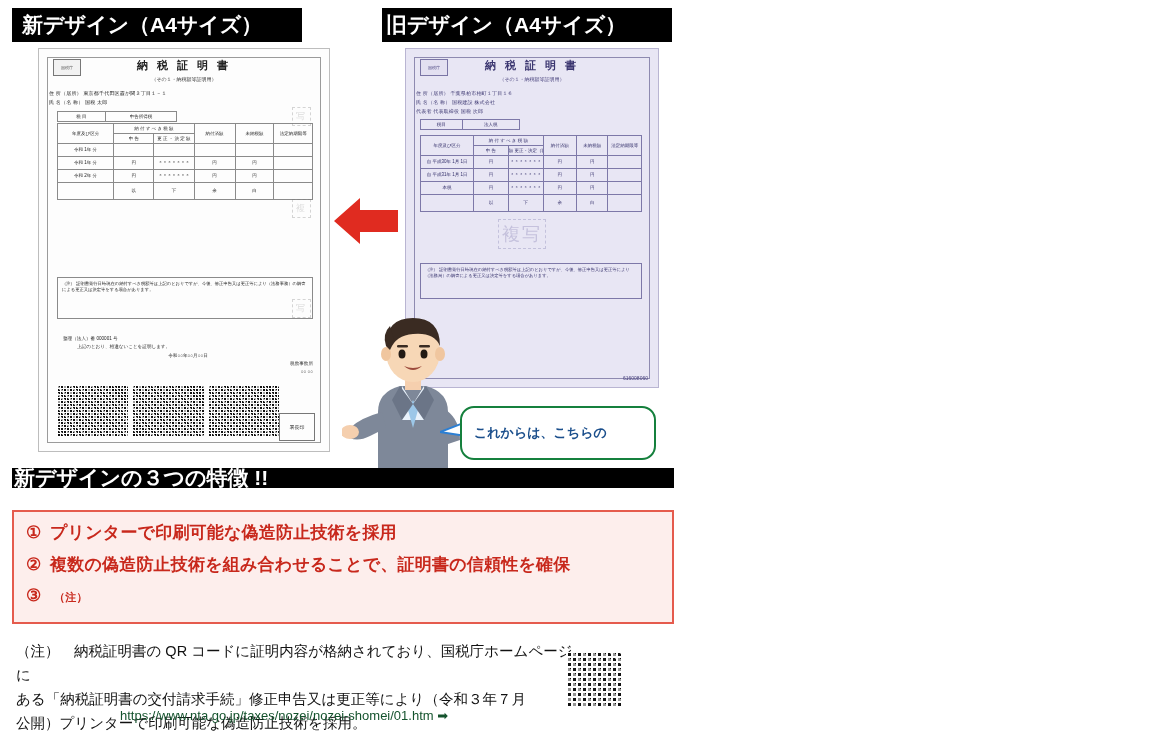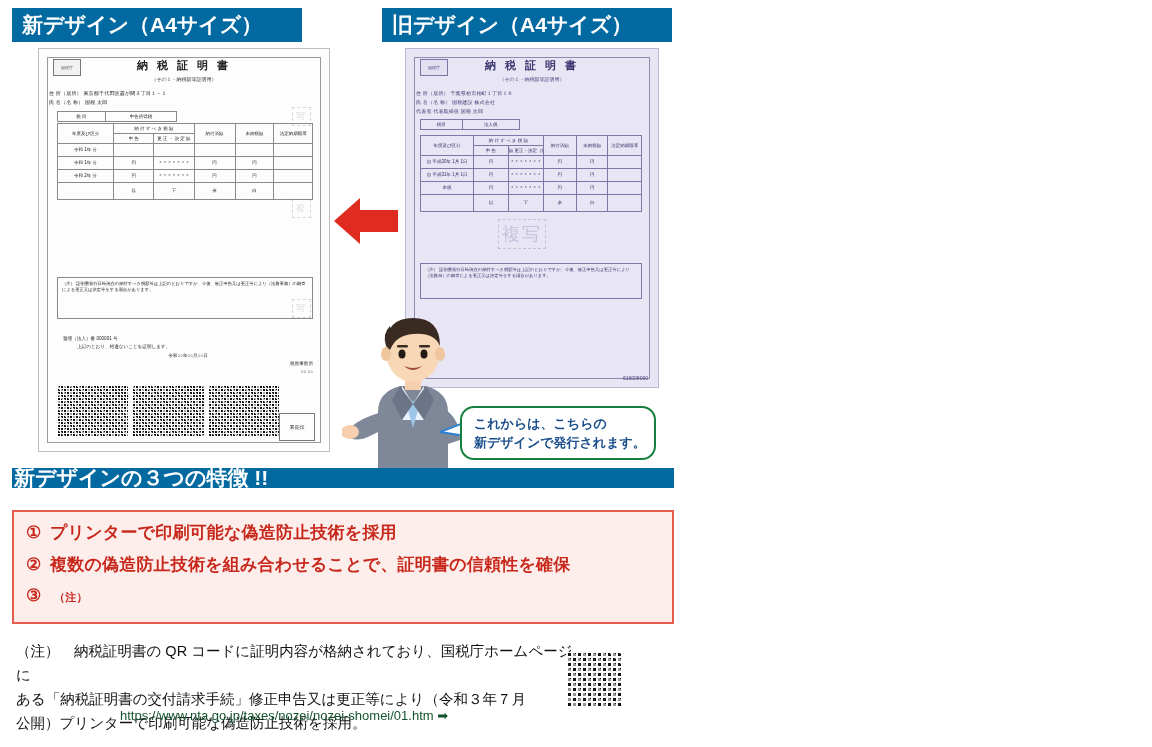--- a/index.html
+++ b/index.html
@@ -12,40 +12,40 @@
     height: 747px;
     position: relative;
     font-family: "Liberation Sans", sans-serif;
     color: #111;
     overflow: hidden;
   }
 
   
   .green-tab {
     position: absolute;
-    background: #0369a1;
+    background: #000000;
     color: #ffffff;
     font-weight: bold;
     display: flex;
     align-items: center;
     box-sizing: border-box;
   }
   .green-tab span { display: block; }
 
   #tab-new-design {
     left: 12px; top: 8px;
     width: 290px; height: 34px;
     font-size: 21px;
     padding-left: 10px;
   }
   #tab-old-design {
     left: 382px; top: 8px;
     width: 290px; height: 34px;
     font-size: 21px;
-    padding-left: 10px;
+    padding-left: 4px;
   }
   #tab-features {
     left: 12px; top: 468px;
     width: 662px; height: 20px;
     font-size: 21px;
     padding-left: 2px;
   }
 
   
   .sheet {
@@ -533,21 +533,20 @@
 
   <path d="M62 66 Q71 74 80 66 Q71 70 62 66 Z" fill="#9c4a3c"></path>
 </svg>
 
 <svg id="bubble-tail" viewBox="0 0 26 18">
   <polygon points="26,2 26,16 0,12" fill="#ffffff" stroke="#2b7fd4" stroke-width="2"></polygon>
 </svg>
 
 <div id="speech-bubble">
   <div class="line">これからは、こちらの</div>
-  <div class="line">新デザインで発行されます。</div>
 </div>
 
 <div id="features-box">
   <div class="feature-row">
     <span class="feature-num">①</span>
     <span>プリンターで印刷可能な偽造防止技術を採用</span>
   </div>
   <div class="feature-row">
     <span class="feature-num">②</span>
     <span>複数の偽造防止技術を組み合わせることで、証明書の信頼性を確保</span>

